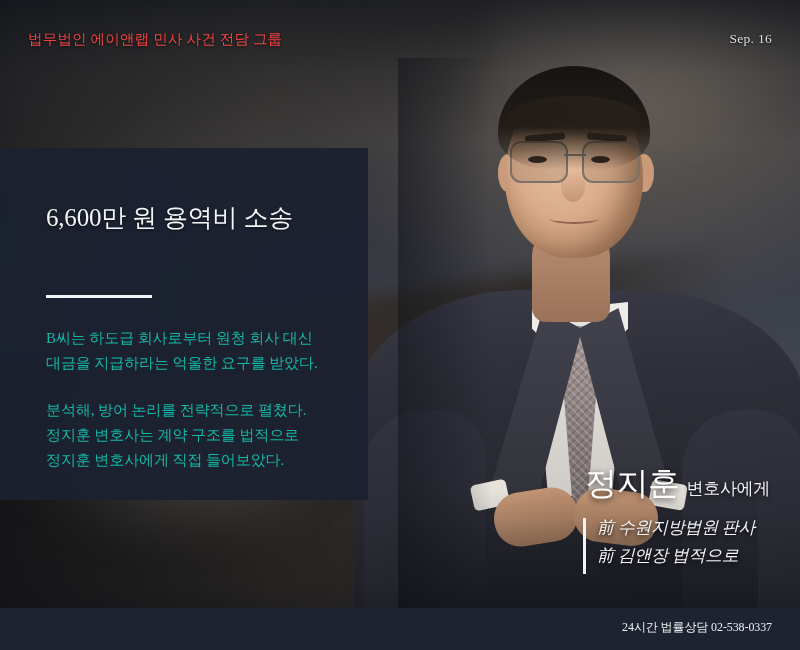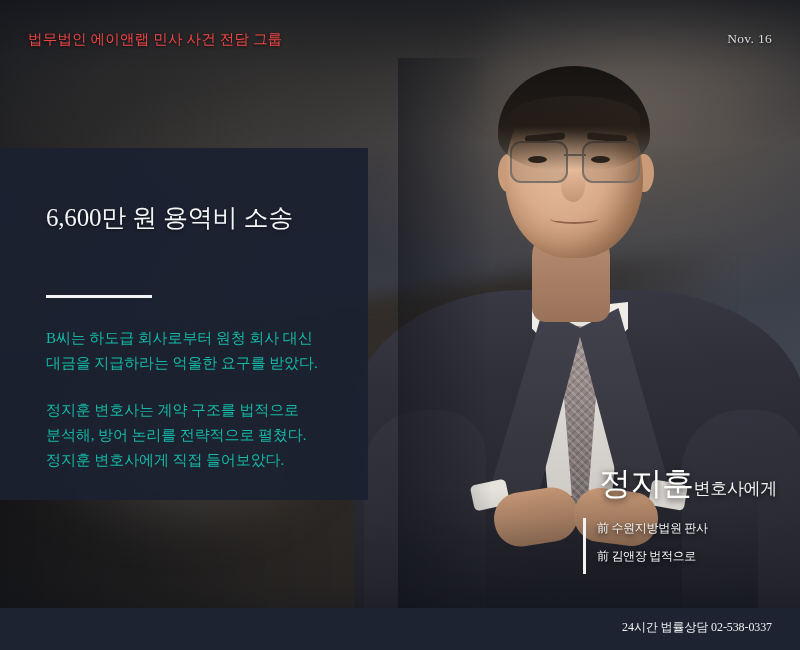--- a/index.html
+++ b/index.html
@@ -363,21 +363,22 @@
   
   .nameblock {
     position: absolute;
     left: 583px;
     top: 462px;
     width: 210px;
   }
   .name-row {
     display: flex;
     align-items: baseline;
-    margin-left: 16px;
+    gap: 7px;
+    margin-left: 2px;
   }
   .name-main {
     color: #ffffff;
     font-size: 32px;
     letter-spacing: -0.5px;
     text-shadow: 0 2px 6px rgba(0,0,0,.8);
   }
   .name-title {
     color: #f2f3f5;
     font-size: 17px;
@@ -392,24 +393,25 @@
   .creds-bar {
     position: absolute;
     left: 0;
     top: 4px;
     width: 3px;
     height: 56px;
     background: #f2f3f5;
   }
   .cred {
     color: #f3f4f6;
-    font-size: 12px;
+    font-size: 17px;
     line-height: 28px;
     letter-spacing: -0.3px;
     text-shadow: 0 2px 5px rgba(0,0,0,.85);
+    font-style: italic;
   }
 </style>
 </head>
 <body>
 
 <div id="card">
 
   <div class="bg-base"></div>
   <div class="bg-shelf"></div>
   <div class="bg-blur-a"></div>
@@ -446,35 +448,35 @@
     </div>
     <div class="nose"></div>
     <div class="mouth"></div>
     <div class="hair"></div>
     <div class="fig-shade"></div>
   </div>
 
   <div class="bg-vignette"></div>
 
   <div class="hdr-title">법무법인 에이앤랩 민사 사건 전담 그룹</div>
-  <div class="hdr-date">Nov. 16</div>
+  <div class="hdr-date">Sep. 16</div>
 
   <div class="panel"></div>
   <div class="panel-inner">
     <div class="headline">
       <div>6,600만 원 용역비 소송</div>
     </div>
     <div class="rule"></div>
     <div class="para p1">
       <div>B씨는 하도급 회사로부터 원청 회사 대신</div>
       <div>대금을 지급하라는 억울한 요구를 받았다.</div>
     </div>
     <div class="para p2">
+      <div>분석해, 방어 논리를 전략적으로 펼쳤다.</div>
       <div>정지훈 변호사는 계약 구조를 법적으로</div>
-      <div>분석해, 방어 논리를 전략적으로 펼쳤다.</div>
       <div>정지훈 변호사에게 직접 들어보았다.</div>
     </div>
   </div>
 
   <div class="nameblock">
     <div class="name-row">
       <span class="name-main">정지훈</span>
       <span class="name-title">변호사에게</span>
     </div>
     <div class="creds">

